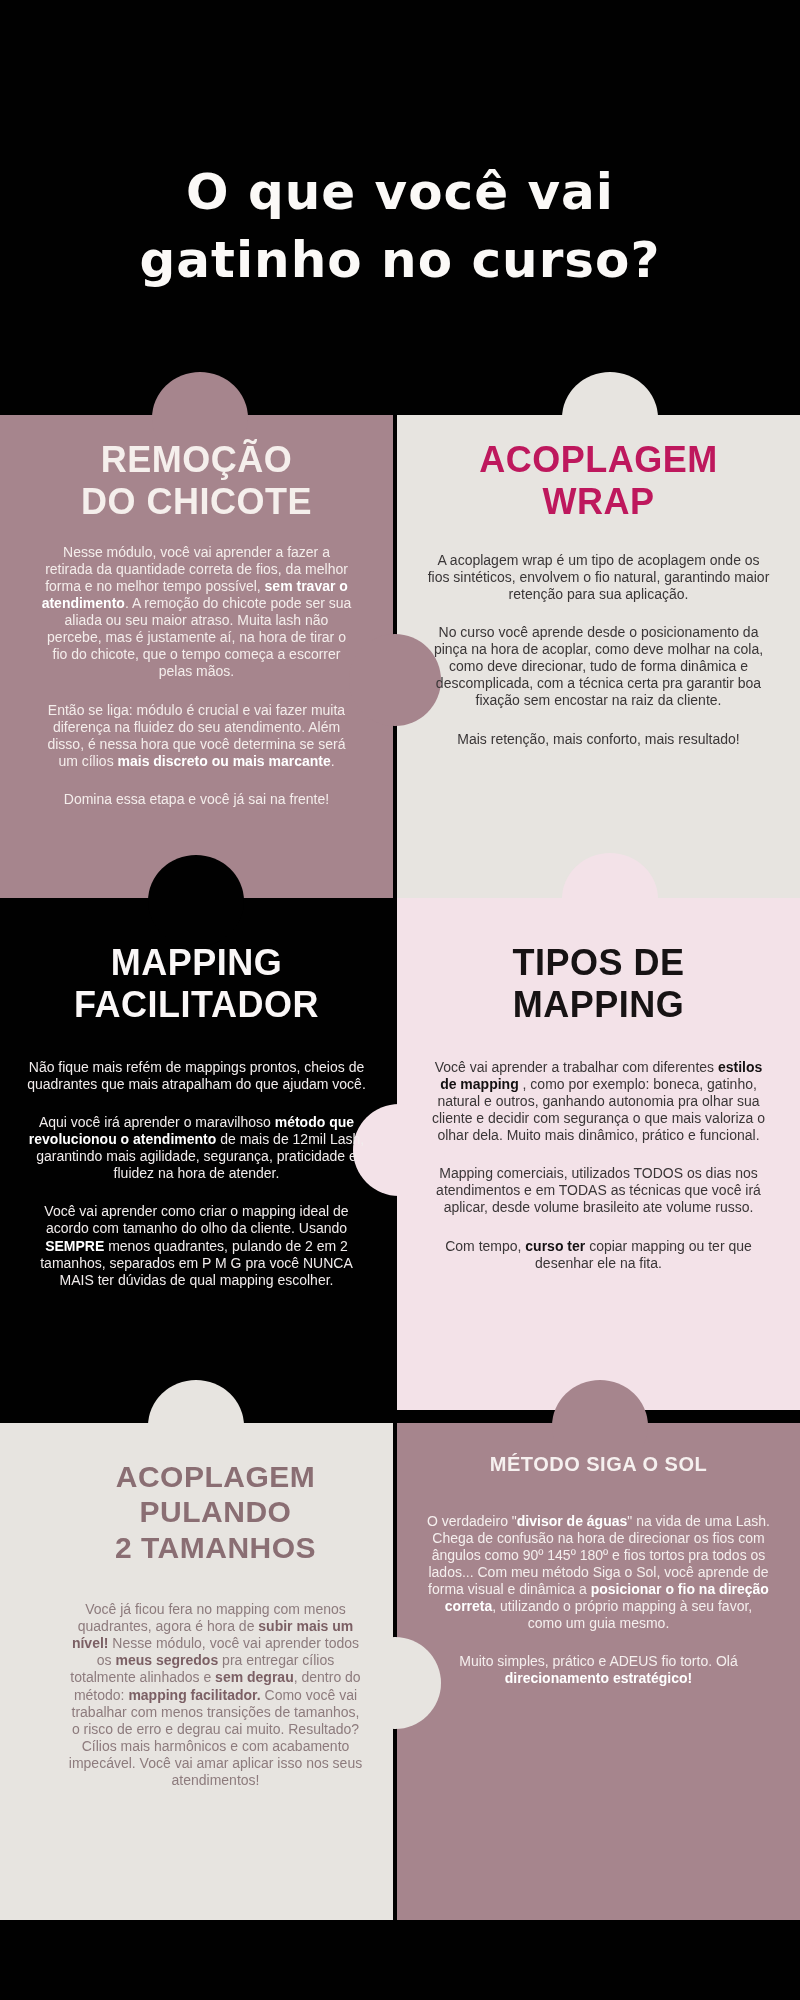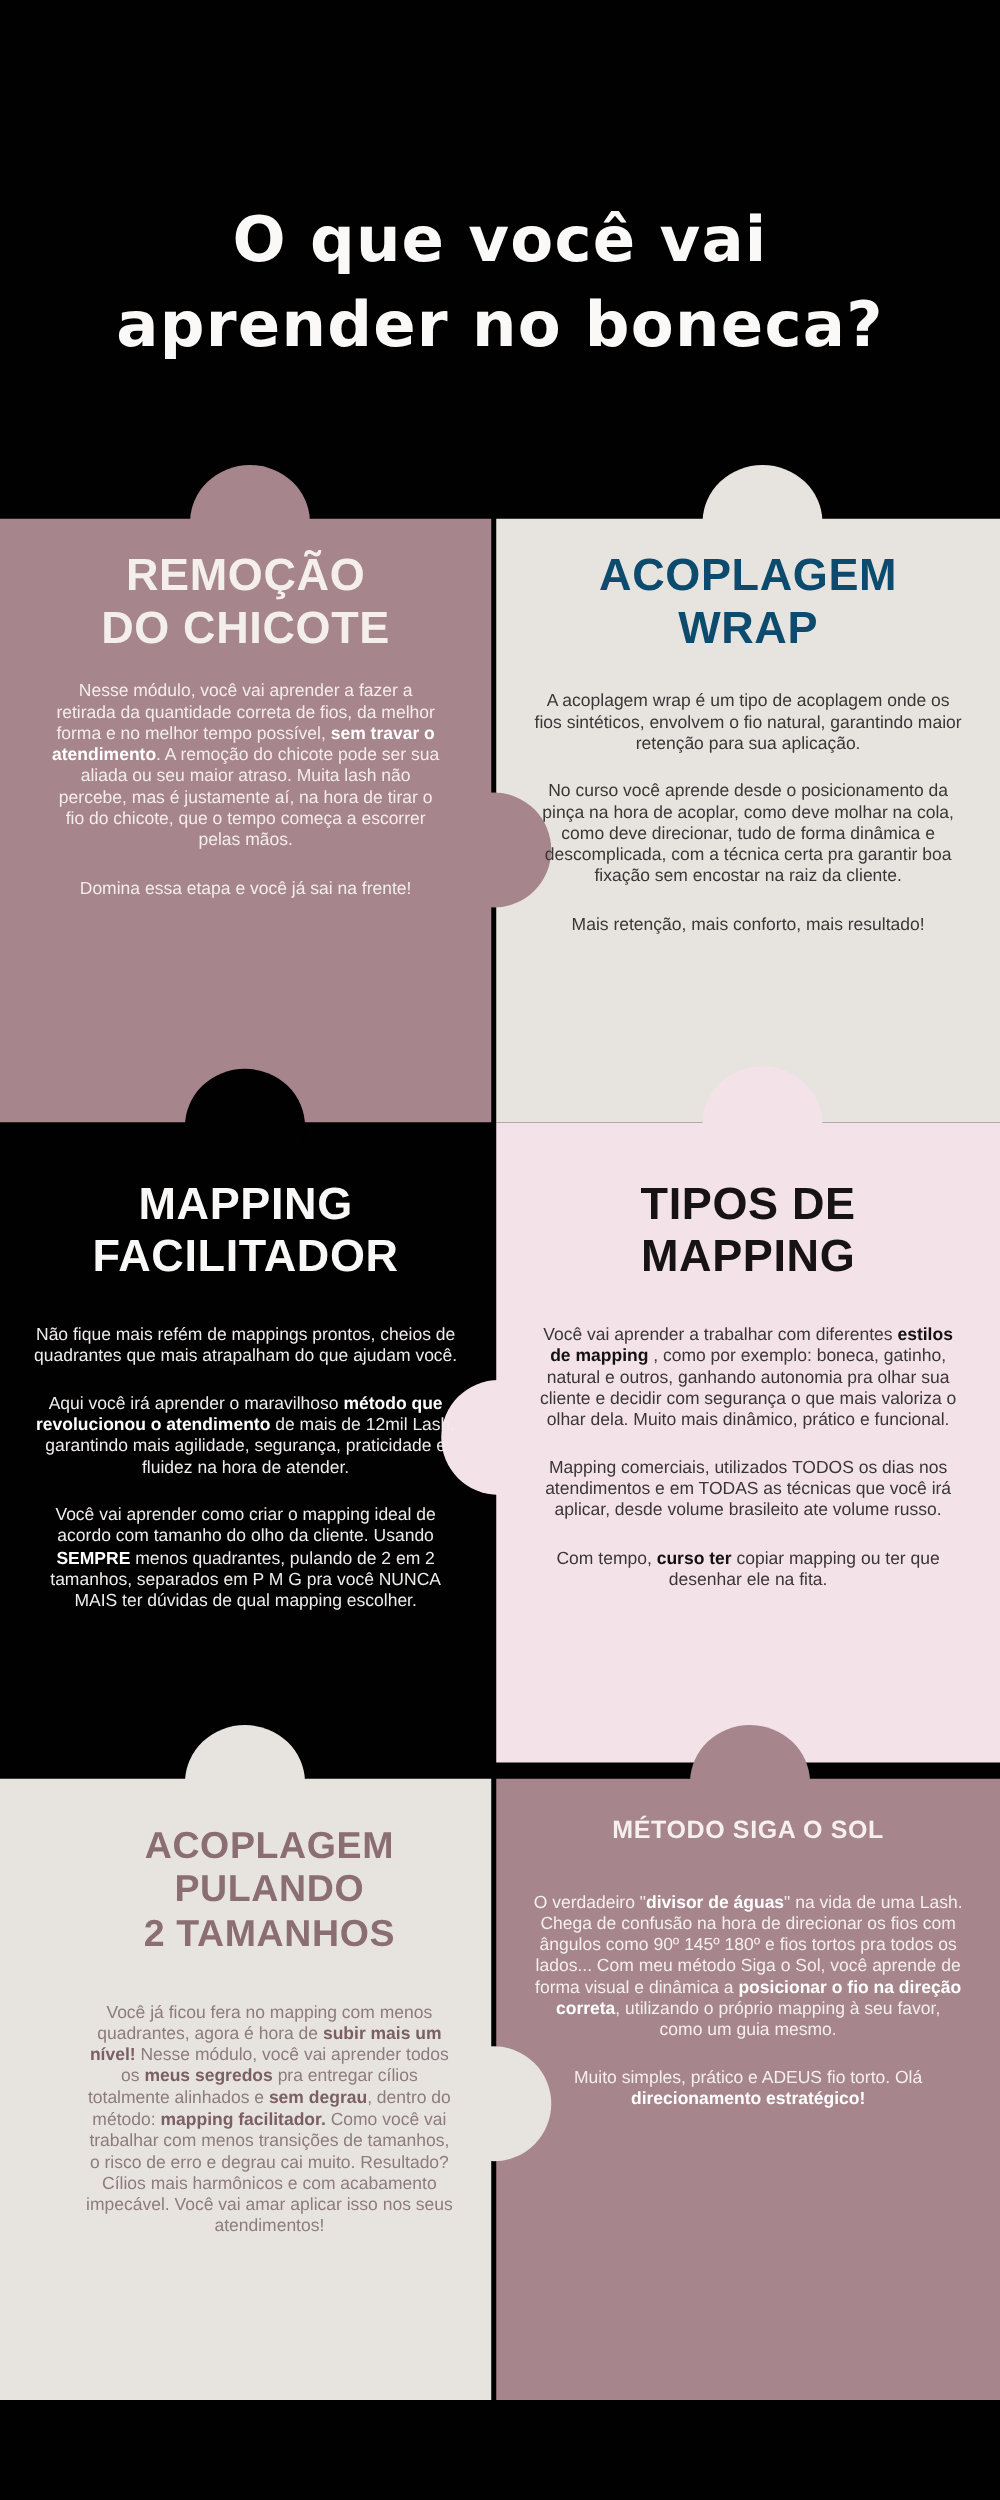--- a/index.html
+++ b/index.html
@@ -38,21 +38,21 @@
   .s6 .inner{padding:30px 30px 0;}
   .heading{
     margin:0;
     text-align:center;
     font-weight:700;
     font-size:36px;line-height:1.18;
     letter-spacing:.5px;
     white-space:pre-line;
   }
   .s1 .heading{color:#f5efec;margin-bottom:20px;}
-  .s2 .heading{color:#0c4a6e;margin-bottom:28px;}
+  .s2 .heading{color:#be185d;margin-bottom:28px;}
   .s3 .heading{color:#faf7f7;margin-bottom:32px;}
   .s4 .heading{color:#171314;margin-bottom:32px;}
   .s5 .heading{color:var(--mauve_heading);font-size:30px;margin-bottom:36px;}
   .s6 .heading{color:#f6f0ef;font-size:20px;margin-bottom:36px;}
   .body{
     text-align:center;
     font-size:14px;line-height:1.22;
   }
   .s1 .body{color:#f4edeb;}
   .s2 .body{color:#3a3637;}
@@ -78,28 +78,29 @@
   .tab-side-2     {left:353px;top:1104px;width:92px;height:92px;background:var(--light_pink);}
   .tab-side-3     {left:349px;top:1637px;width:92px;height:92px;background:var(--light_gray);}
   .footer-band{position:absolute;left:0;top:1920px;width:800px;height:80px;background:var(--black);z-index:1;}
 </style>
 </head>
 <body>
 
 <div id="canvas">
 
   <div class="page-title">O que você vai
-aprender no boneca?</div>
+gatinho no curso?</div>
 
   <section class="sec s1">
     <div class="inner">
       <h2 class="heading">REMOÇÃO
 DO CHICOTE</h2>
       <div class="body">
           <p><span>Nesse módulo, você vai aprender a fazer a retirada da quantidade correta de fios, da melhor forma e no melhor tempo possível, </span><span class="b">sem travar o atendimento</span><span>. A remoção do chicote pode ser sua aliada ou seu maior atraso. Muita lash não percebe, mas é justamente aí, na hora de tirar o fio do chicote, que o tempo começa a escorrer pelas mãos.</span></p>
+          <p><span>Então se liga: módulo é crucial e vai fazer muita diferença na fluidez do seu atendimento. Além disso, é nessa hora que você determina se será um cílios </span><span class="b">mais discreto ou mais marcante</span><span>.</span></p>
           <p><span>Domina essa etapa e você já sai na frente!</span></p>
         </div>
     </div>
   </section>
 
   <section class="sec s2">
     <div class="inner">
       <h2 class="heading">ACOPLAGEM
 WRAP</h2>
       <div class="body">

